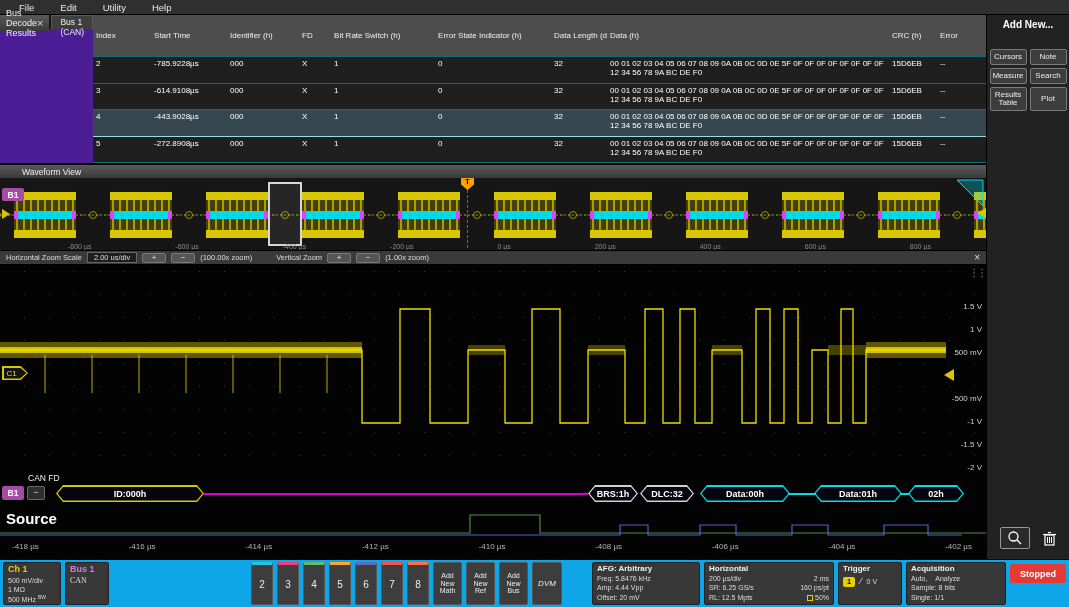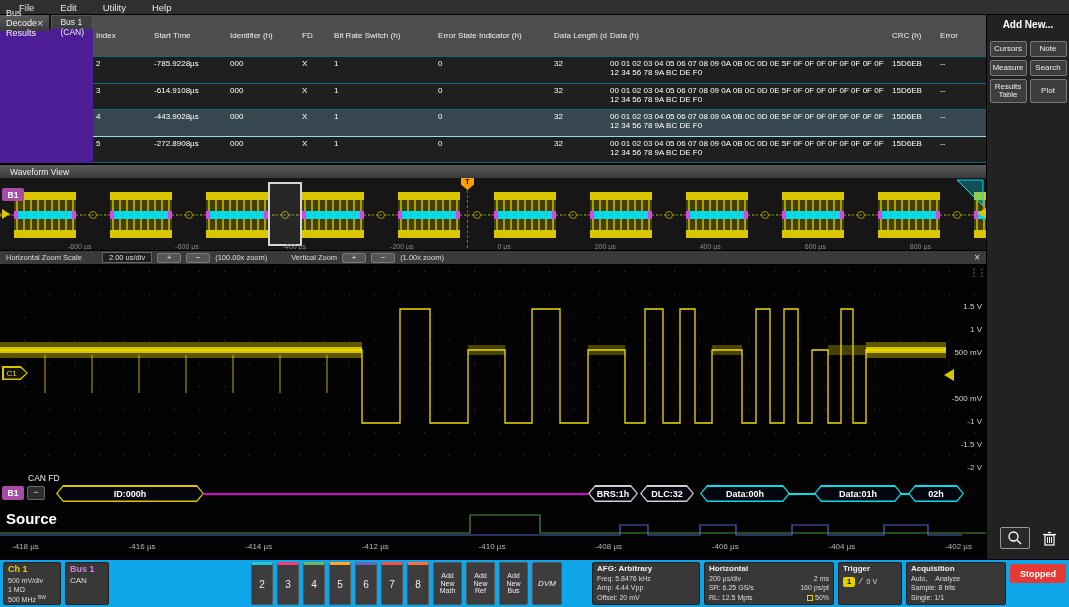--- a/index.html
+++ b/index.html
@@ -27,21 +27,21 @@
     color:#eee; font-size:8.5px; padding:1px 8px 0; }
   table.decode { width:986px; border-collapse:collapse; table-layout:fixed; }
   table.decode th { background:#4d4d4d; font-weight:normal; font-size:8px; color:#f0f0f0;
     text-align:left; padding:16px 3px; height:15px; white-space:nowrap; overflow:hidden; border-bottom:1px solid #0d6b7a;}
   table.decode td { font-size:8px; color:#fff; padding:2px 3px 1px; vertical-align:top; overflow:hidden; }
   table.decode tbody tr { height:26px; background:#1f1f1f; border-bottom:1px solid #0d6b7a; }
   table.decode tbody tr.selected { background:#37474f; border-top:1px solid #9adbe8; border-bottom:1px solid #9adbe8; }
 
   
   .wv-titlebar { height:13px; background:linear-gradient(#5a5a5a,#3a3a3a);
-    display:flex; align-items:center; padding-left:10px; font-size:8.5px; color:#f2f2f2; }
+    display:flex; align-items:center; padding-left:22px; font-size:8.5px; color:#f2f2f2; }
   .strip { height:73px; position:relative; background:#161616; border-bottom:1px solid #000; overflow:hidden; }
   .strip svg.bg { position:absolute; inset:0; }
   .ov-labels { position:absolute; bottom:0; left:0; right:0; display:flex;
     justify-content:space-between; padding:0 55px 0 68px; font-size:7px; color:#8a8a8a; }
   .b1-badge { position:absolute; left:2px; top:10px; width:22px; height:13px; background:#a64ca6;
     border-radius:2px; font-size:8.5px; font-weight:bold; color:#fff; display:flex; align-items:center; justify-content:center; }
   .strip-arrow-l { position:absolute; left:2px; top:31px; width:0; height:0;
     border-top:5px solid transparent; border-bottom:5px solid transparent; border-left:8px solid #d8c700; }
   .sel-box { position:absolute; left:268px; top:4px; width:34px; height:64px;
     border:2px solid #d6d6d6; background:rgba(255,255,255,.07); }
@@ -50,21 +50,21 @@
     font-size:7px; font-weight:bold; color:#000; text-align:center; line-height:8px; }
   .trig-line { position:absolute; left:467px; top:12px; bottom:2px; width:0;
     border-left:1px dashed rgba(255,255,255,.35); }
   .pan-tri { position:absolute; right:2px; top:1px; }
   .strip-arrow-r { position:absolute; right:0; top:30px; width:0; height:0;
     border-top:5px solid transparent; border-bottom:5px solid transparent; border-right:9px solid #d8c700; }
 
   
   .zoombar { height:14px; background:#3a3a3a; display:flex; align-items:center;
     gap:5px; padding:0 6px; font-size:7.5px; color:#ddd; border-bottom:1px solid #000; }
-  .zb-value { background:#1e1e1e; border:1px solid #666; padding:0 6px; height:11px; line-height:9px;margin-left:15px; }
+  .zb-value { background:#1e1e1e; border:1px solid #666; padding:0 6px; height:11px; line-height:9px; }
   .zb-btn { background:#555; border:1px solid #7a7a7a; border-radius:2px; width:24px; height:10px;
     font-size:8px; line-height:7px; text-align:center; color:#eee; }
   .zb-close { margin-left:auto; font-size:10px; color:#ddd; }
 
   
   .scope { height:294px; position:relative; background:#030303; }
   .zoom-region { position:absolute; left:0; top:0; right:0; height:208px;
     background-image:radial-gradient(#343434 0.8px, transparent 1px);
     background-size:25px 23px; background-position:12px 18px; }
   .vlabel { position:absolute; right:4px; transform:translateY(-50%); font-size:8px; color:#cfcfcf; }
@@ -98,39 +98,39 @@
   
   .strack { position:absolute; left:0; top:238px; right:0; height:36px; }
   .strack .lbl { position:absolute; left:6px; top:7px; font-size:15px; font-weight:bold; color:#fff; }
 
   
   .taxis { position:absolute; left:0; top:274px; right:0; height:20px; display:flex;
     justify-content:space-between; padding:3px 14px 0 12px; font-size:8px; color:#b5b5b5; }
 
   
   .sidebar { width:83px; background:#222; border-left:1px solid #000; position:relative; padding-top:4px; }
-  .sb-title { text-align:center; font-size:10px; font-weight:bold; color:#fff; margin-bottom:11px; }
+  .sb-title { text-align:center; font-size:10px; font-weight:bold; color:#fff; margin-bottom:19px; }
   .sb-grid { display:flex; flex-wrap:wrap; gap:3px; justify-content:center; padding:0 2px; }
   .sb-btn { width:37px; height:16px; background:#3d3d3d; border:1px solid #7a7a7a; border-radius:2px;
     color:#eee; font-size:8px; display:flex; align-items:center; justify-content:center; text-align:center; line-height:1.05; }
   .sb-btn.tall { height:24px; }
   .sb-bottom { position:absolute; bottom:10px; left:0; right:0; display:flex; justify-content:center;
     gap:12px; align-items:center; }
   .tool-btn { width:30px; height:22px; border:1px solid #999; border-radius:2px;
     display:flex; align-items:center; justify-content:center; background:#2a2a2a; }
   .tool-btn.noborder { border:none; background:none; width:auto; }
 
   
   .footer { height:48px; background:#0ea5e9; border-top:1px solid #000; display:flex;
     align-items:stretch; padding:2px 3px; gap:4px; }
   .f-block { background:#383838; border:1px solid #222; border-radius:2px; padding:1px 4px;
     font-size:7px; line-height:1.3; color:#ddd; }
   .f-ch1 { width:58px; } .f-ch1 .hd { color:#e6d000; font-weight:bold; font-size:9px; }
   .f-bus1 { width:44px; } .f-bus1 .hd { color:#cf7fe0; font-weight:bold; font-size:9px; }
-  .f-bus1 .ln { font-size:8px; }
+  .f-bus1 .ln { font-size:8px;font-family:Liberation Serif, serif; }
   .spacer { flex:1; }
   .chbtn { width:22px; background:#3d3d3d; border:1px solid #555; border-radius:2px; color:#eee;
     font-size:10px; display:flex; align-items:center; justify-content:center; border-top-width:3px; }
   .c2{border-top-color:#26c6da}.c3{border-top-color:#ec407a}.c4{border-top-color:#66bb6a}
   .c5{border-top-color:#ffa726}.c6{border-top-color:#5c6bc0}.c7{border-top-color:#ef5350}.c8{border-top-color:#ff7043}
   .addbtn { width:29px; background:#3d3d3d; border:1px solid #555; border-radius:2px; color:#eee;
     font-size:7px; display:flex; flex-direction:column; align-items:center; justify-content:center; line-height:1.12; }
   .dvmbtn { width:30px; background:#3d3d3d; border:1px solid #555; border-radius:2px; color:#eee;
     font-size:8px; display:flex; align-items:center; justify-content:center;font-style:italic; }
   .f-afg { width:108px; } .f-horiz { width:130px; } .f-trig { width:64px; } .f-acq { width:100px; }

